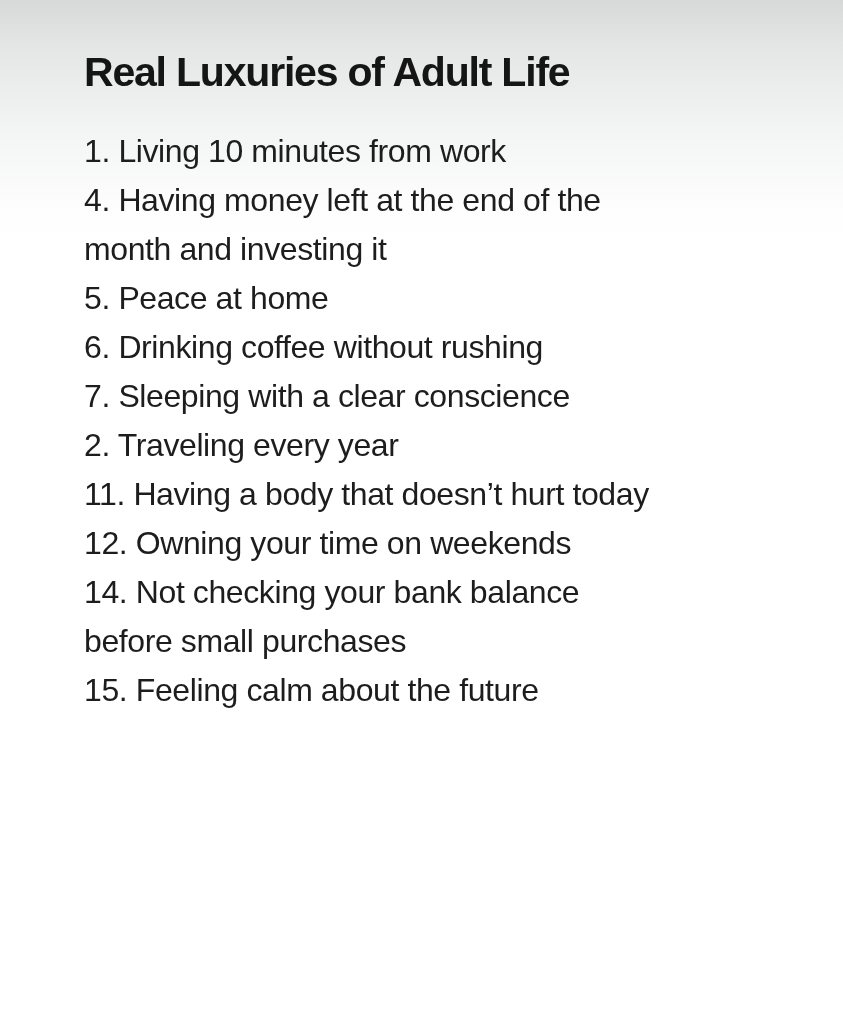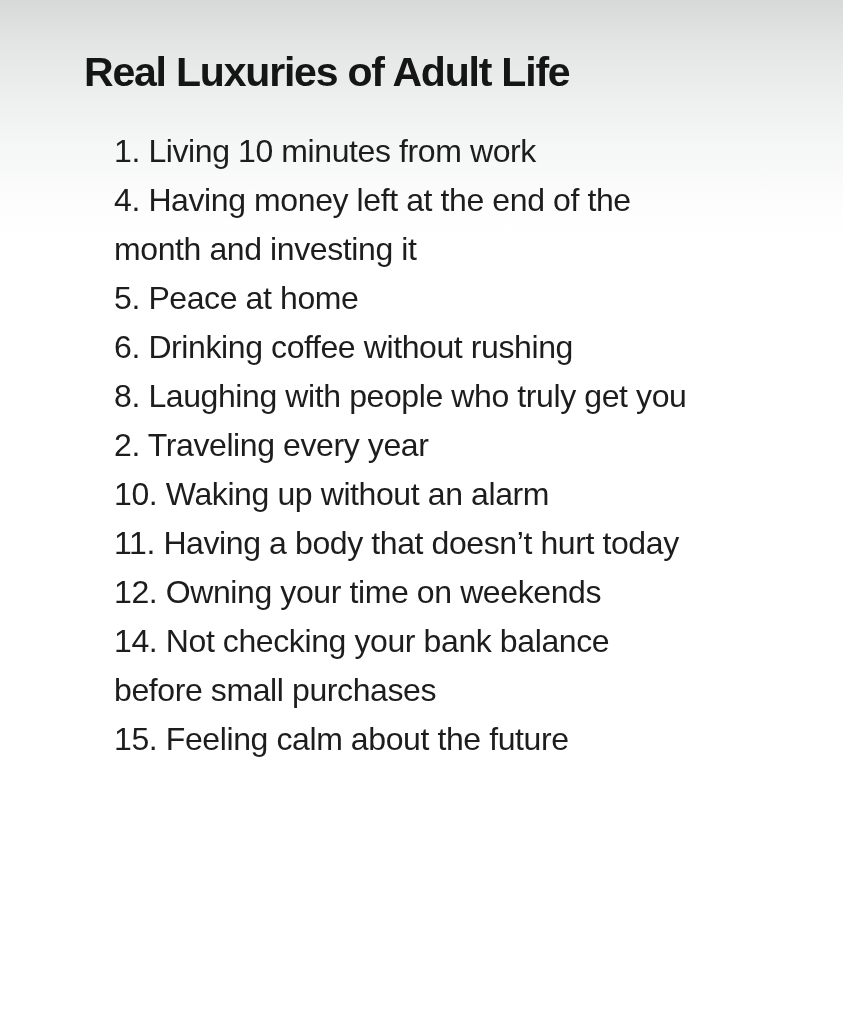--- a/index.html
+++ b/index.html
@@ -37,40 +37,38 @@
   .list {
     position: absolute;
     left: 84px;
     top: 127px;
     width: 700px;
     font-size: 32px;
     font-weight: 400;
     line-height: 49px;
     letter-spacing: -0.4px;
     color: #1d1d1d;
-    margin-left: 30px;
   }
   .list-item {
     white-space: pre-line;
   }
 </style>
 </head>
 <body>
 
 <div class="page">
   <h1 class="title">Real Luxuries of Adult Life</h1>
 
   <div class="list">
     <div class="list-item">1. Living 10 minutes from work</div>
     <div class="list-item">4. Having money left at the end of the
 month and investing it</div>
     <div class="list-item">5. Peace at home</div>
     <div class="list-item">6. Drinking coffee without rushing</div>
-    <div class="list-item">8. Laughing with people who truly get you</div>
+    <div class="list-item">7. Sleeping with a clear conscience</div>
     <div class="list-item">2. Traveling every year</div>
-    <div class="list-item">10. Waking up without an alarm</div>
     <div class="list-item">11. Having a body that doesn’t hurt today</div>
     <div class="list-item">12. Owning your time on weekends</div>
     <div class="list-item">14. Not checking your bank balance
 before small purchases</div>
     <div class="list-item">15. Feeling calm about the future</div>
   </div>
 </div>
 
 </body></html>

